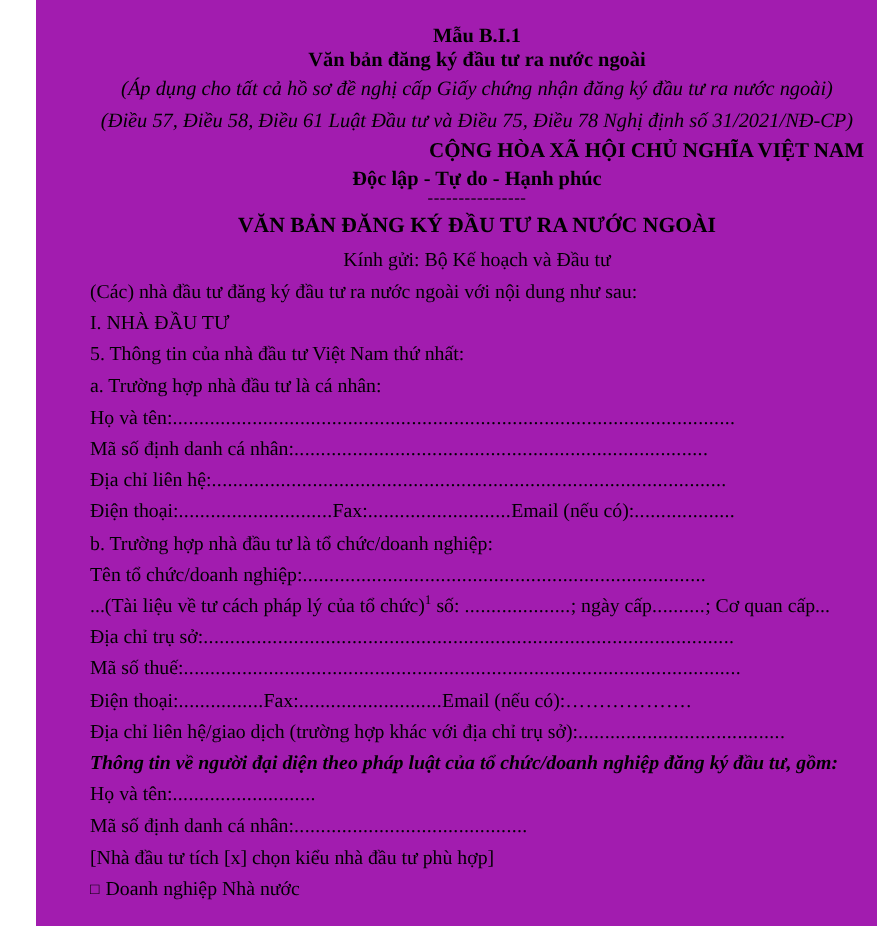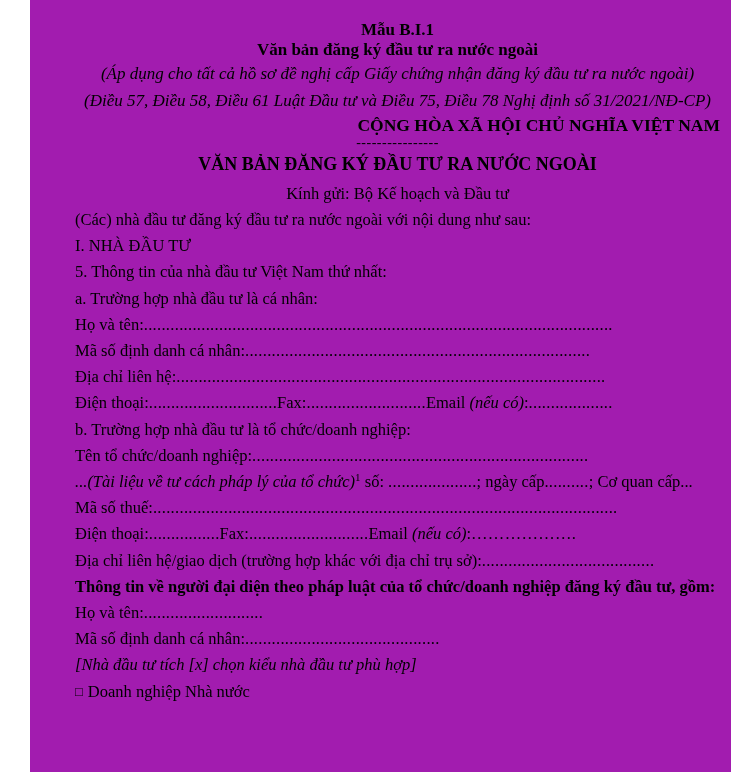--- a/index.html
+++ b/index.html
@@ -12,22 +12,22 @@
     color: #000000;
     font-family: "Liberation Serif", "DejaVu Serif", serif;
     font-size: 16.5px;
     padding: 0 41px 0 45px;
     overflow: hidden;
     margin-left: 30px;
   }
   .c { text-align: center; }
   .line { white-space: nowrap; overflow: hidden; line-height: 26.2px; }
   .b { font-weight: normal; }
-  .i { font-style: italic; }
-  .bi { font-weight: bold; }
+  .i { }
+  .bi { font-weight: bold; font-style: italic; }
 
   
   .form-code    { margin-top: 20px; line-height: 19px; font-weight: bold; font-size: 17px; }
   .form-title   { line-height: 22px; font-weight: bold; font-size: 17px; }
   .applicability{ line-height: 26px; font-style: italic; font-size: 17px; }
   .legal-basis  { line-height: 27px; font-style: italic; font-size: 17px; }
   .republic     { line-height: 23px; font-weight: bold; font-size: 17.5px; text-align: right; }
   .motto        { line-height: 23px; font-weight: bold; font-size: 17px; }
   .divider      { line-height: 11px; font-size: 14px; letter-spacing: 0.5px; }
   .doc-title    { line-height: 32px; font-weight: bold; font-size: 18px; }
@@ -40,20 +40,21 @@
 </head>
 <body>
 
 <div class="page">
 
   <div class="line c form-code">Mẫu B.I.1</div>
   <div class="line c form-title">Văn bản đăng ký đầu tư ra nước ngoài</div>
   <div class="line c applicability">(Áp dụng cho tất cả hồ sơ đề nghị cấp Giấy chứng nhận đăng ký đầu tư ra nước ngoài)</div>
   <div class="line c legal-basis">(Điều 57, Điều 58, Điều 61 Luật Đầu tư và Điều 75, Điều 78 Nghị định số 31/2021/NĐ-CP)</div>
   <div class="line c republic">CỘNG HÒA XÃ HỘI CHỦ NGHĨA VIỆT NAM</div>
+  <div class="line c motto">Độc lập - Tự do - Hạnh phúc</div>
   <div class="line c divider">----------------</div>
   <div class="line c doc-title">VĂN BẢN ĐĂNG KÝ ĐẦU TƯ RA NƯỚC NGOÀI</div>
   <div class="line c salutation">Kính gửi: Bộ Kế hoạch và Đầu tư</div>
 
   <div class="line">(Các) nhà đầu tư đăng ký đầu tư ra nước ngoài với nội dung như sau:</div>
   <div class="line b">I. NHÀ ĐẦU TƯ</div>
   <div class="line b">5. Thông tin của nhà đầu tư Việt Nam thứ nhất:</div>
   <div class="line b">a. Trường hợp nhà đầu tư là cá nhân:</div>
 
   <div class="line"><span>Họ và tên:</span><span class="dots">..........................................................................................................</span></div>
@@ -63,20 +64,21 @@
   <div class="line"><span>Địa chỉ liên hệ:</span><span class="dots">.................................................................................................</span></div>
 
   <div class="line"><span>Điện thoại:</span><span class="dots">.............................</span><span>Fax:</span><span class="dots">...........................</span><span>Email </span><span class="i">(nếu có)</span><span>:</span><span class="dots">...................</span></div>
 
   <div class="line b">b. Trường hợp nhà đầu tư là tổ chức/doanh nghiệp:</div>
 
   <div class="line"><span>Tên tổ chức/doanh nghiệp:</span><span class="dots">............................................................................</span></div>
 
   <div class="line"><span class="i">...(Tài liệu về tư cách pháp lý của tổ chức)</span><sup>1</sup><span> số: </span><span class="dots">....................</span><span>; ngày cấp</span><span class="dots">..........</span><span>; Cơ quan cấp...</span></div>
 
+  <div class="line"><span>Địa chỉ trụ sở:</span><span class="dots">....................................................................................................</span></div>
 
   <div class="line"><span>Mã số thuế:</span><span class="dots">.........................................................................................................</span></div>
 
   <div class="line"><span>Điện thoại:</span><span class="dots">................</span><span>Fax:</span><span class="dots">...........................</span><span>Email </span><span class="i">(nếu có)</span><span>:</span><span class="dots">……………….</span></div>
 
   <div class="line"><span>Địa chỉ liên hệ/giao dịch (trường hợp khác với địa chỉ trụ sở):</span><span class="dots">.......................................</span></div>
 
   <div class="line bi">Thông tin về người đại diện theo pháp luật của tổ chức/doanh nghiệp đăng ký đầu tư, gồm:</div>
 
   <div class="line"><span>Họ và tên:</span><span class="dots">...........................</span></div>

